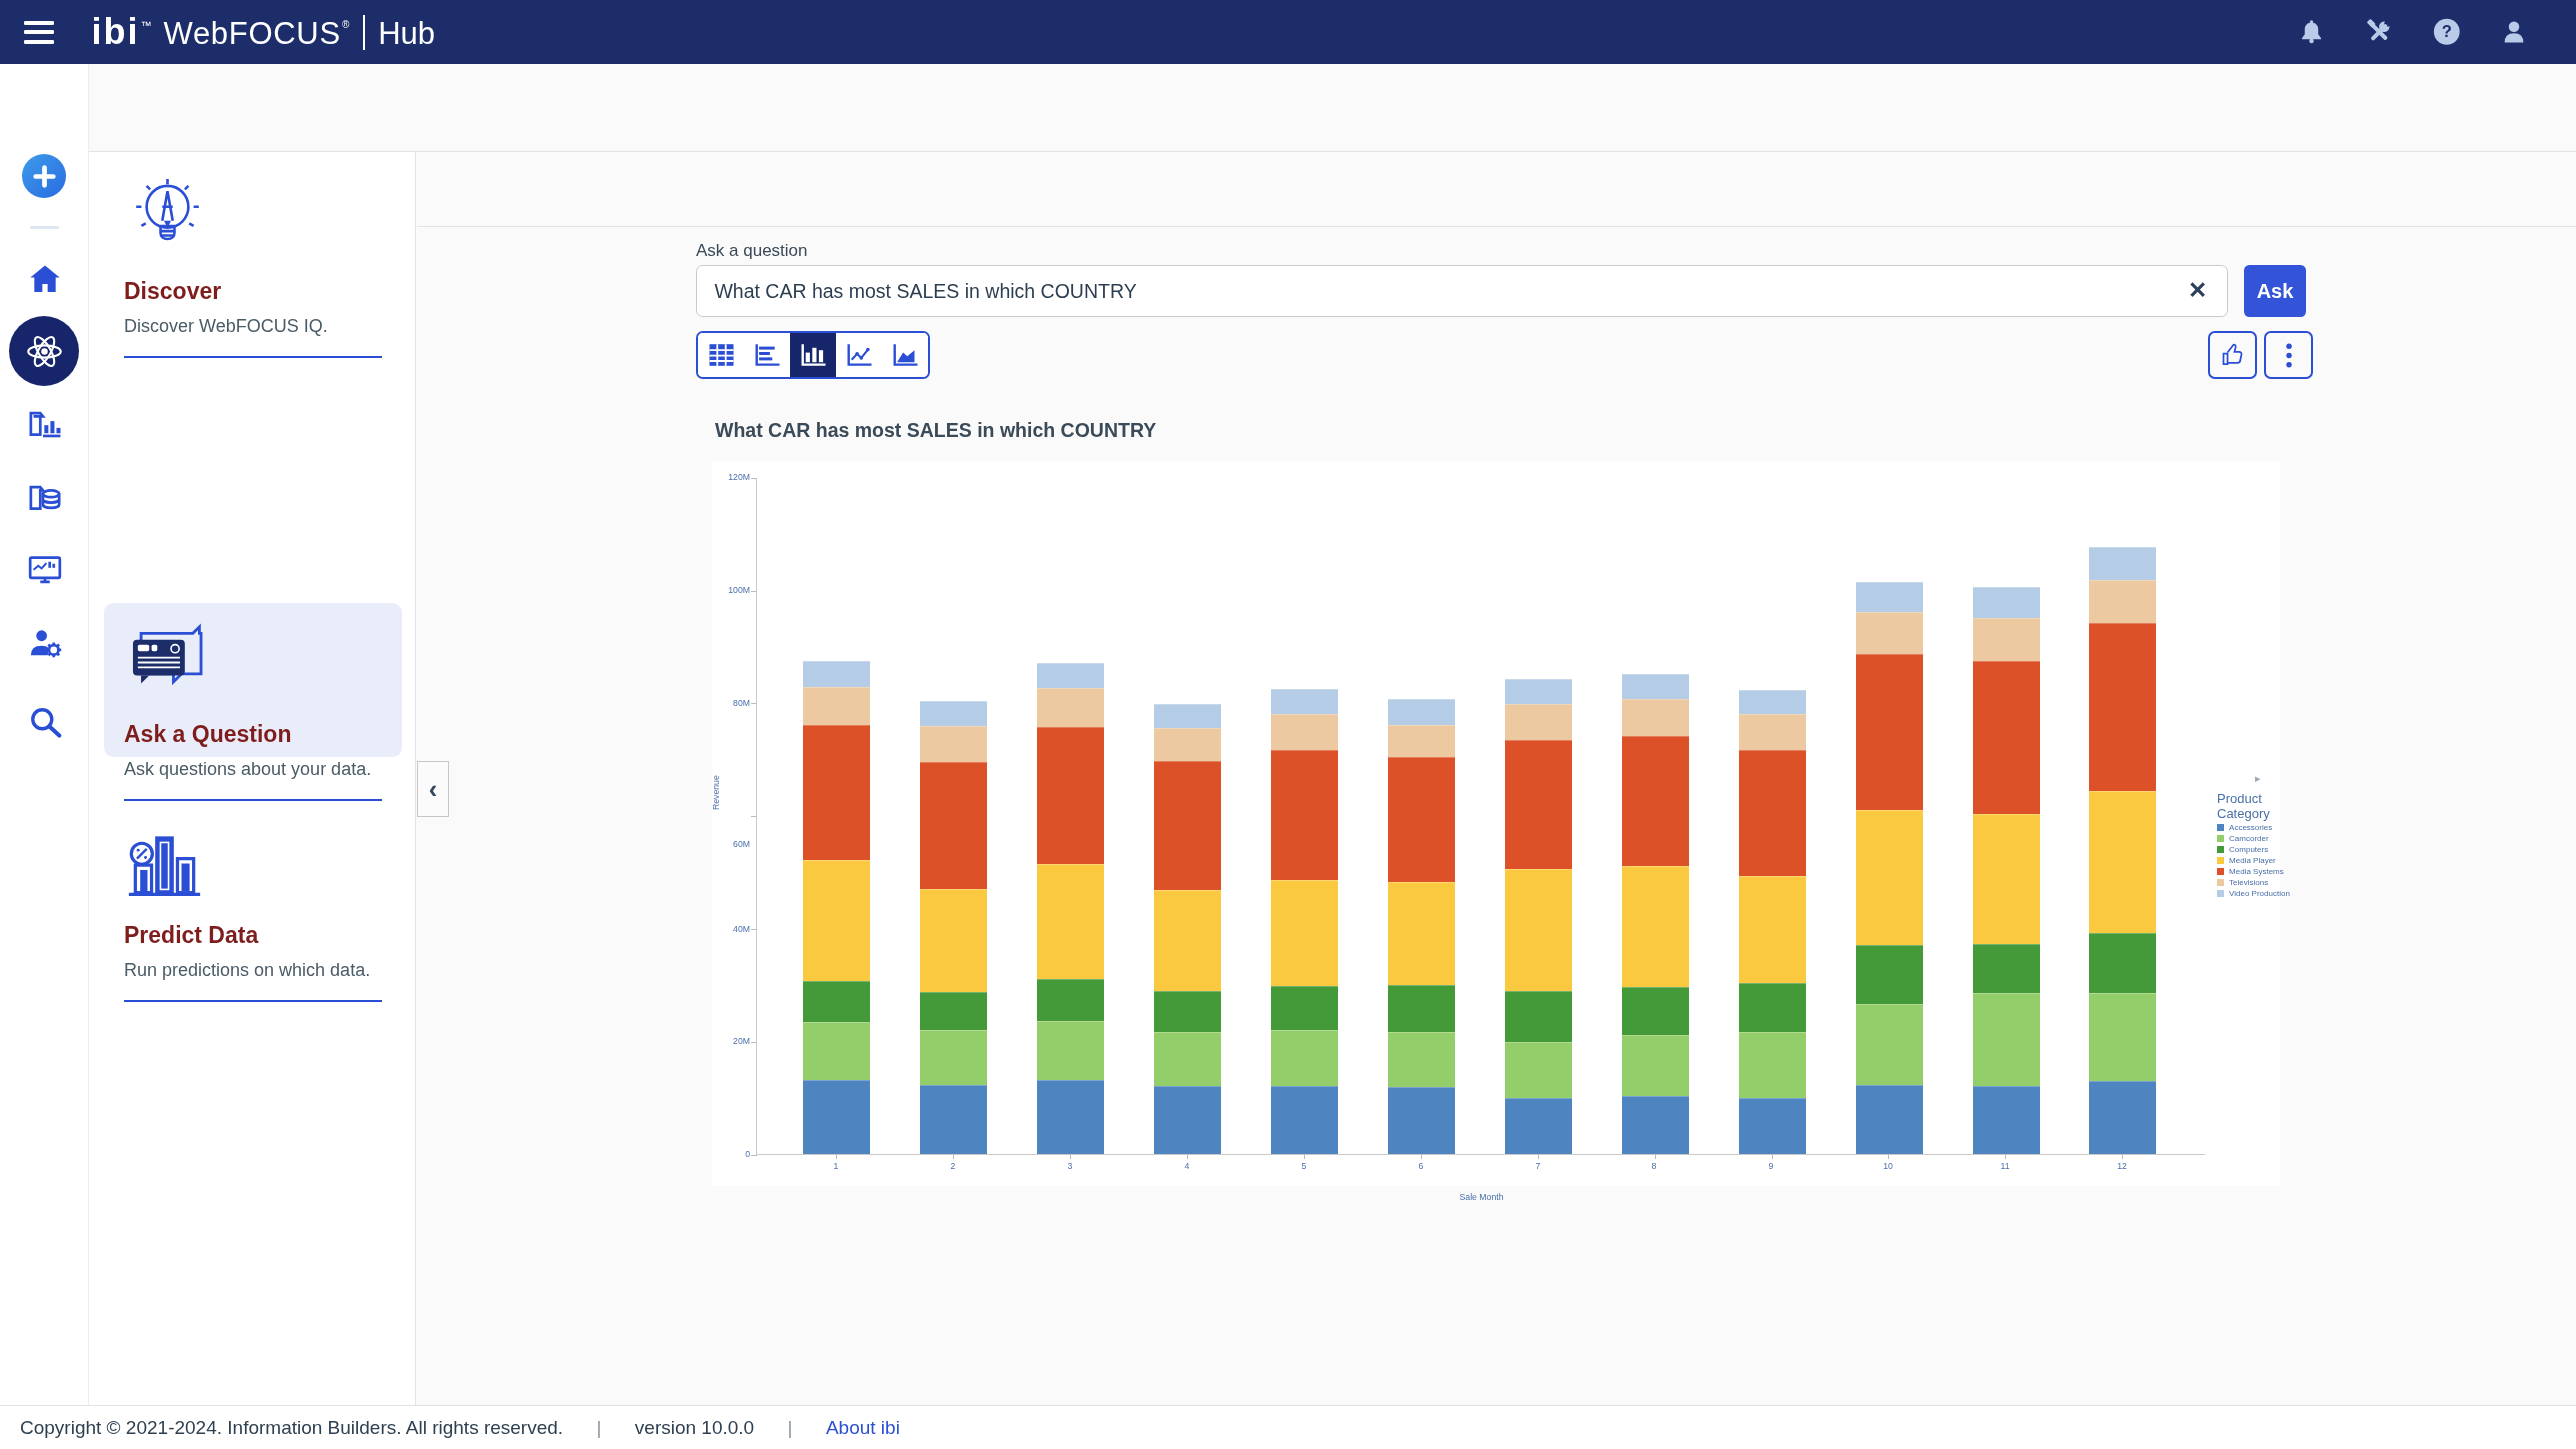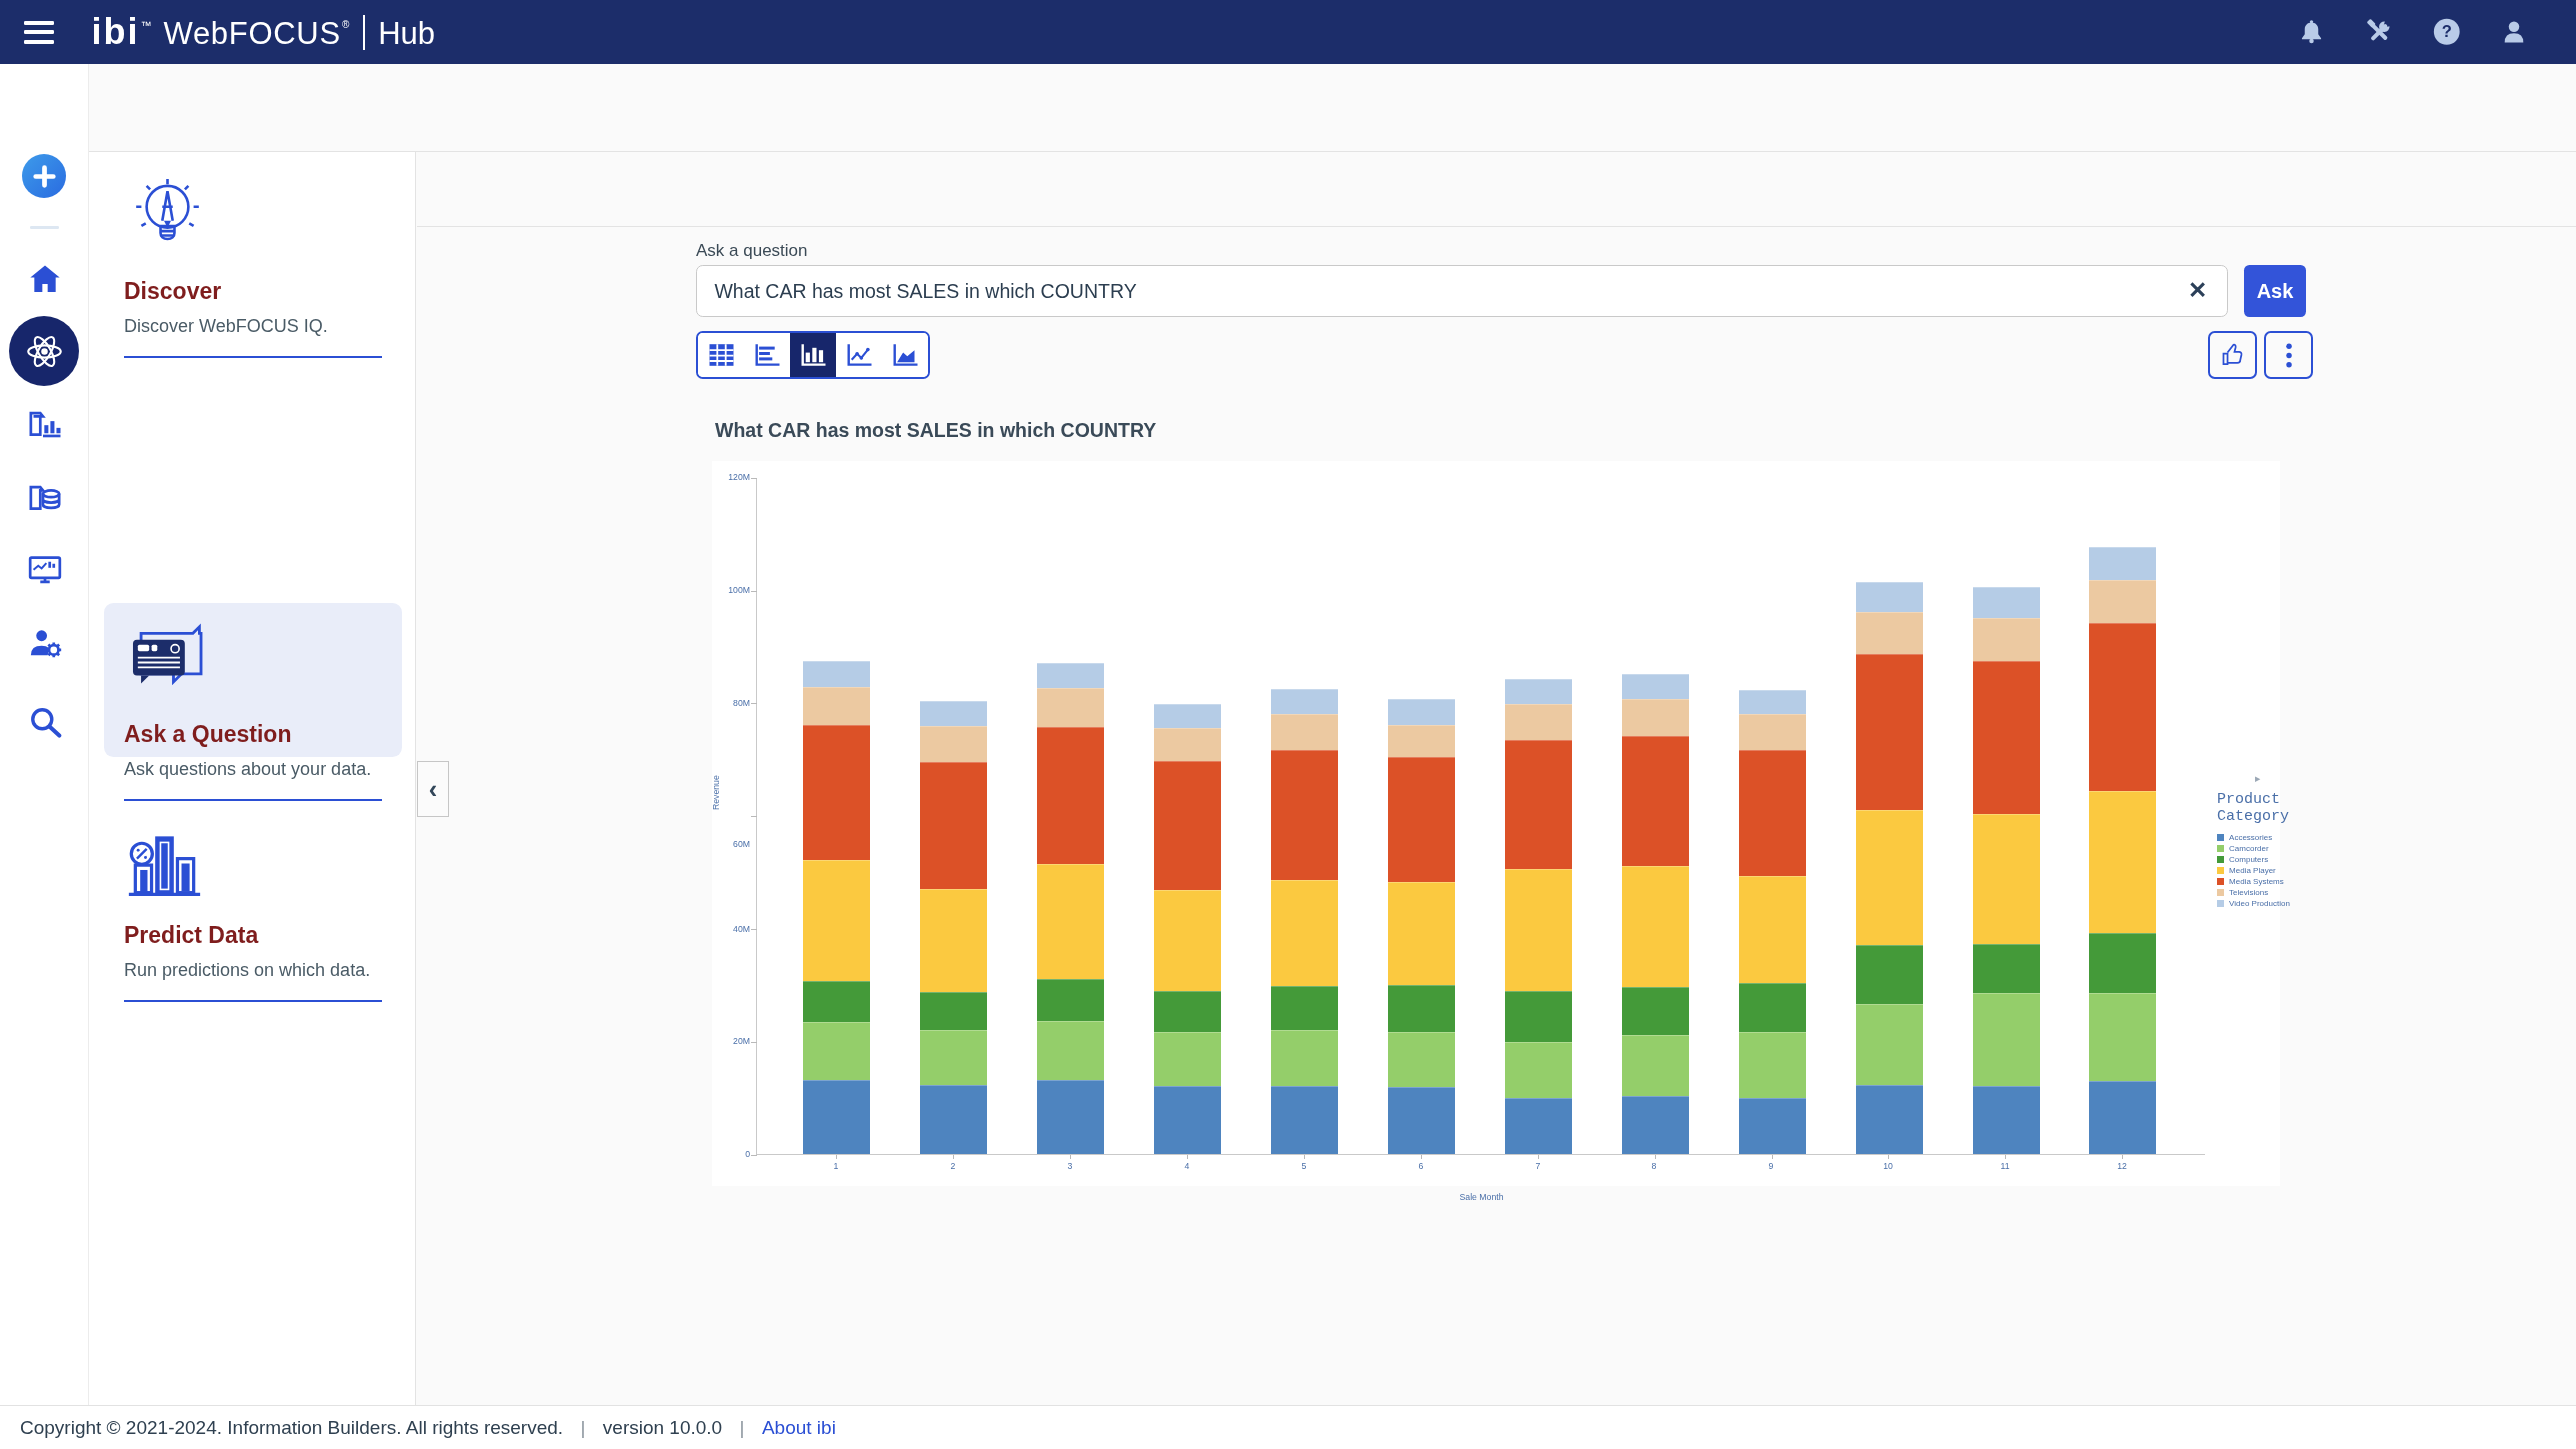--- a/index.html
+++ b/index.html
@@ -72,29 +72,29 @@
   .plot-area { position:absolute; left:44px; top:17px; width:1449px; height:677px; border-left:1.3px solid #c9c9c9; border-bottom:1.3px solid #c9c9c9; }
   .bar { position:absolute; bottom:0; width:67px; display:flex; flex-direction:column-reverse; }
   .bar-seg { width:100%; box-shadow:inset 0 0.7px 0 rgba(255,255,255,.35); }
   .ytick-label { position:absolute; width:38px; text-align:right; font-size:8.7px; color:#4a6fa8; }
   .ytick-mark { position:absolute; width:6px; height:0.7px; background:#b9b9b9; }
   .xtick-label { position:absolute; width:40px; text-align:center; font-size:8.7px; color:#4a6fa8; }
   .xtick-mark { position:absolute; width:0.7px; height:4px; background:#b9b9b9; }
   .y-axis-title { position:absolute; left:-1.3px; top:349px; font-size:8.7px; color:#4a6fa8; transform:rotate(-90deg); transform-origin:left top; }
   .x-axis-title { position:absolute; left:729px; top:731px; width:81px; text-align:center; font-size:8.7px; color:#4a6fa8; }
   .legend { position:absolute; left:1505px; top:330px; }
-  .legend-title { font-size:15px; color:#4a6fa8; margin-bottom:8px;font-family:Liberation Mono, monospace; }
+  .legend-title { font-size:13px; color:#4a6fa8; margin-bottom:2px; }
   .legend-item { display:flex; align-items:center; margin-top:2px; }
   .legend-swatch { width:7.4px; height:7.4px; margin-right:4.7px; flex:0 0 auto; }
   .legend-label { font-size:8px; color:#4a6fa8; white-space:nowrap; }
   .legend-arrow { position:absolute; left:1543px; top:311px; font-size:10.7px; color:#9aa7b5; cursor:pointer; }
 
   
   .footer { position:absolute; left:0; top:1405px; width:2576px; height:44px; background:#ffffff; border-top:1.3px solid #e2e2e2;
-            display:flex; align-items:center; font-size:19px; color:#2f4050; }
+            display:flex; align-items:center; font-size:19px; color:#2f4050;gap:16px; }
   .footer .sep { color:#8a949d; margin:0 17.4px; }
   .footer .pad { margin-left:20px; }
   .footer a { color:#2b4fd4; text-decoration:none; cursor:pointer; }
 </style>
 </head>
 <body>
 
 <div id="app">
 
   <div class="topbar">

